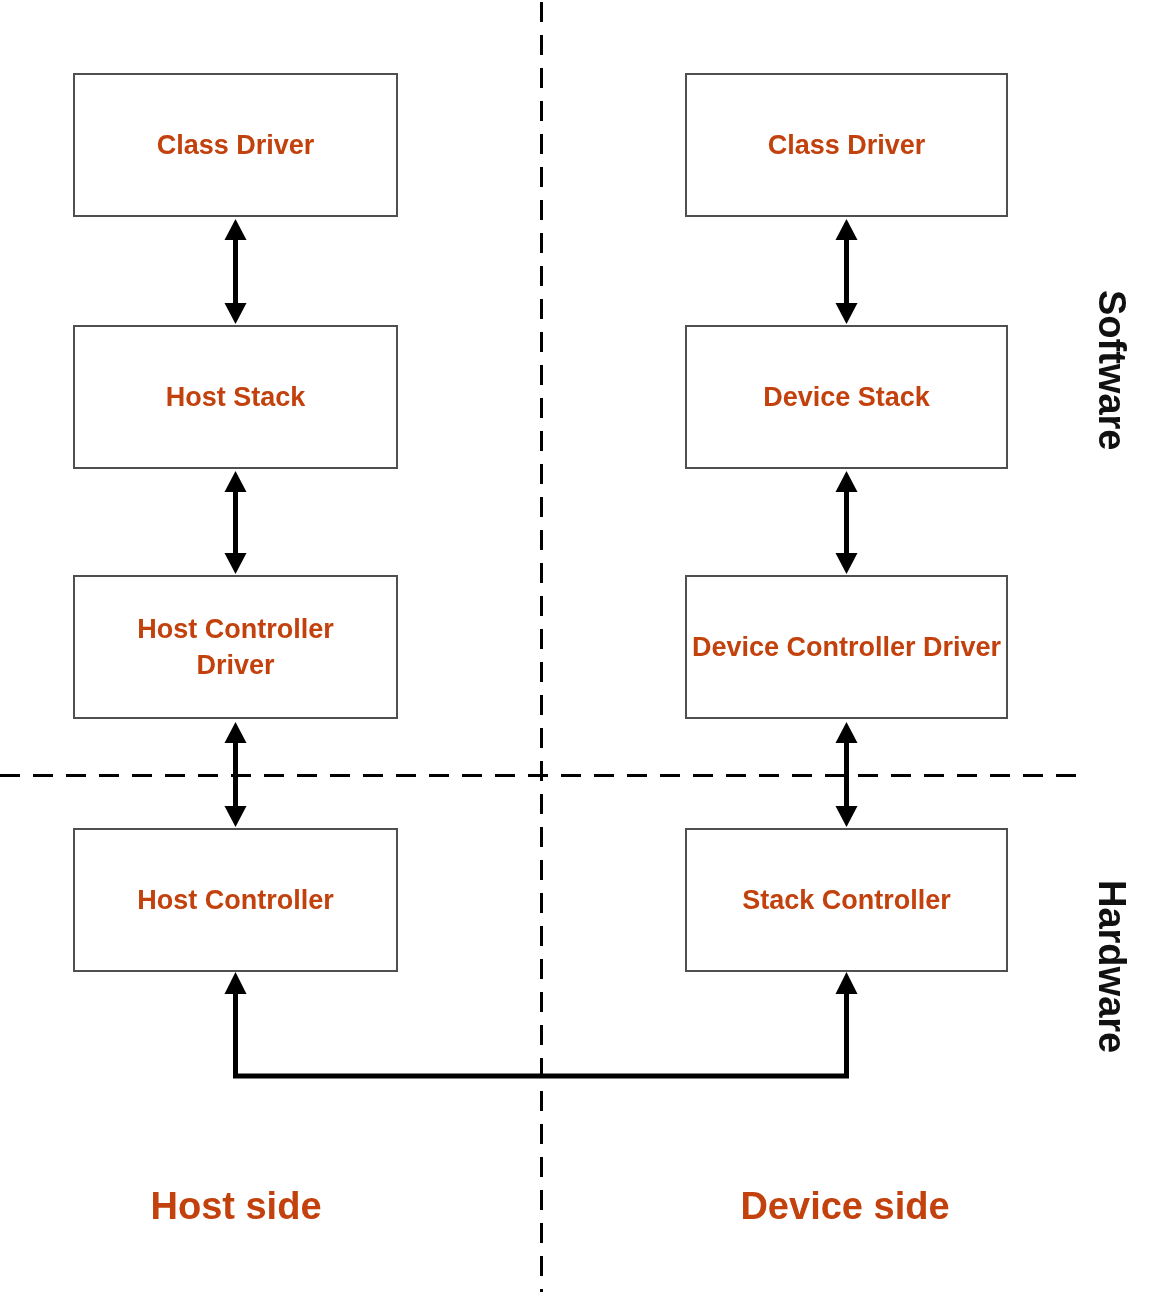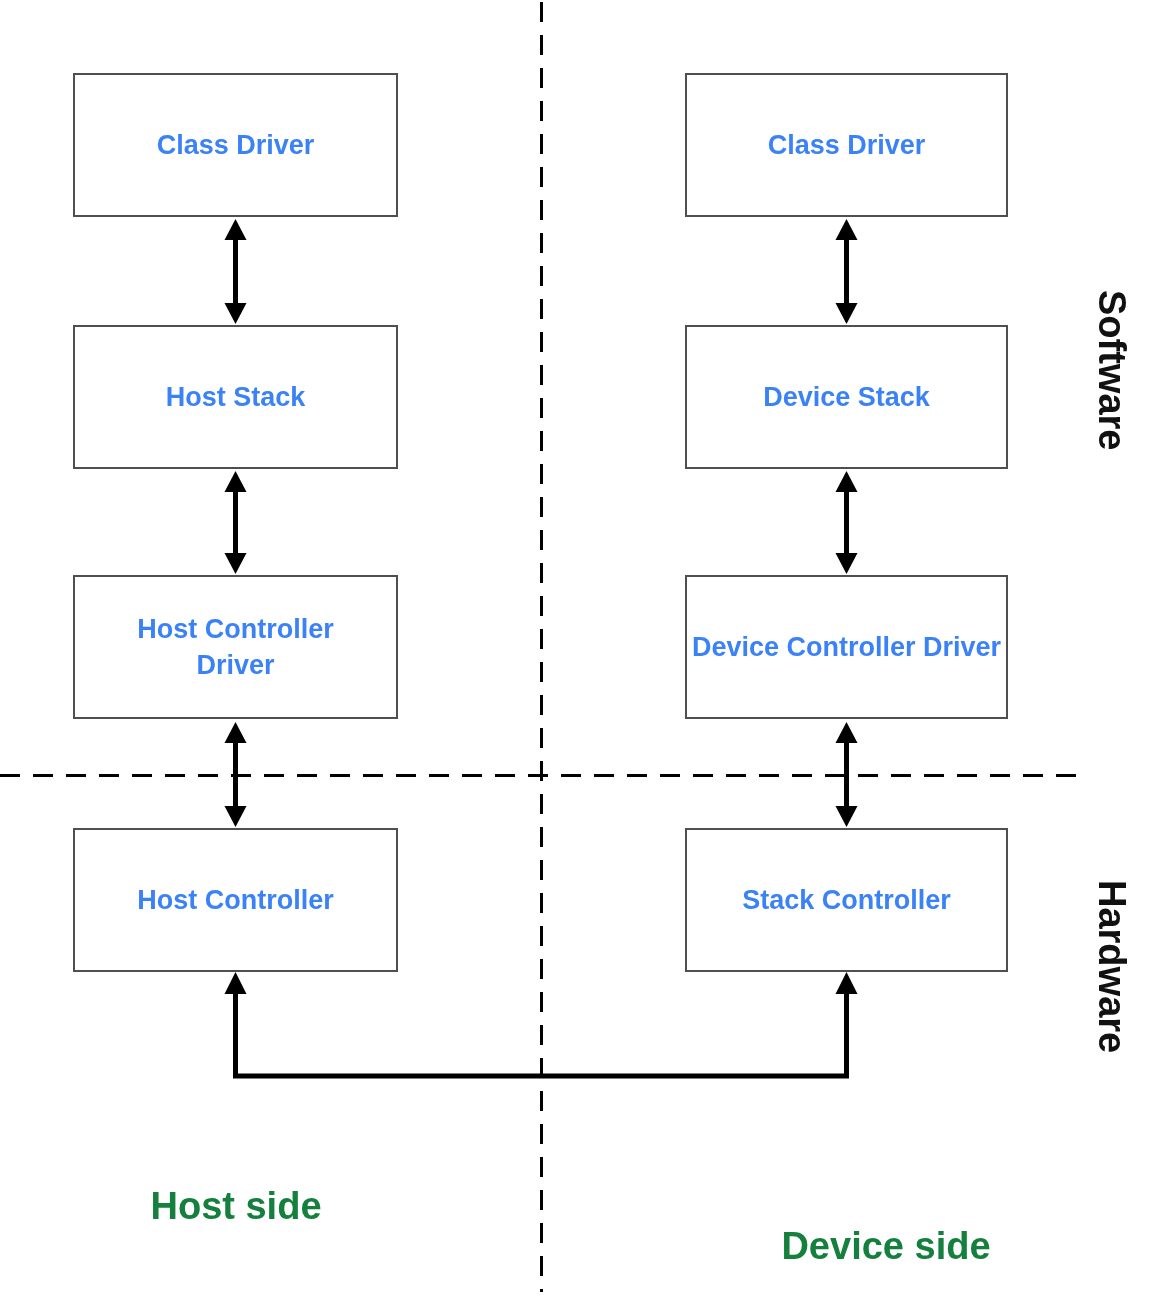--- a/index.html
+++ b/index.html
@@ -30,43 +30,43 @@
     border: 2px solid #4f4f4f;
     display: flex;
     align-items: center;
     justify-content: center;
     text-align: center;
   }
   .box .lbl {
     font-weight: bold;
     font-size: 27px;
     line-height: 1.35;
-    color: #3b82f6;
+    color: #c2410c;
     white-space: pre-line;
     letter-spacing: 0px;
   }
   
   .col-host   { left: 73px; }
   .col-device { left: 685px; width: 319px; }
   
   .row-1 { top: 73px; }
   .row-2 { top: 325px; text-align: right; }
   .row-3 { top: 575px; }
   .row-4 { top: 828px; }
 
   .side-label {
     position: absolute;
     font-weight: bold;
     font-size: 38px;
-    color: #15803d;
+    color: #c2410c;
     transform: translateX(-50%);
     white-space: nowrap;
   }
   #host-side-label   { left: 236px; top: 1185px; }
-  #device-side-label { left: 886px; top: 1185px; margin-top: 40px; }
+  #device-side-label { left: 845px; top: 1185px; }
 
   .region-label {
     position: absolute;
     font-weight: bold;
     font-size: 38px;
     color: #111111;
     writing-mode: vertical-rl;
     white-space: nowrap;
   }
   #software-label { left: 1090px; top: 290px; }

